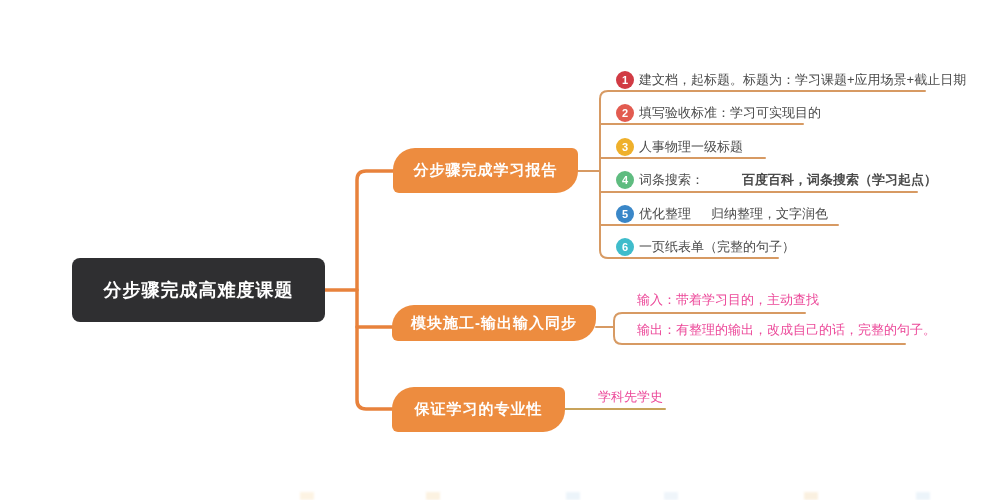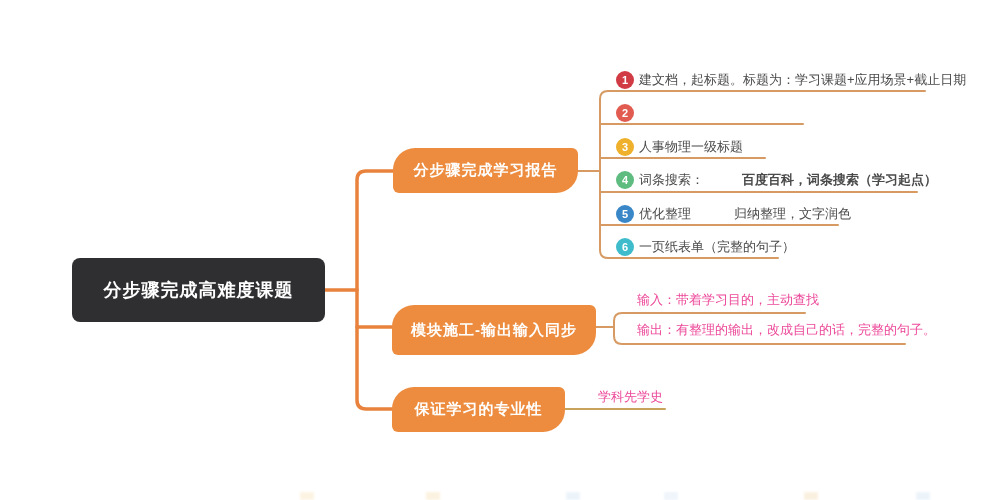--- a/index.html
+++ b/index.html
@@ -13,33 +13,33 @@
     color:#ffffff;font-weight:bold;box-sizing:border-box;text-align:center;
   }
   .root{
     left:72px;top:258px;width:253px;height:64px;
     background:#2f2f31;border-radius:8px;font-size:18px;letter-spacing:1px;
   }
   .branch{
     background:#ed8c3f;border-radius:22px 6px 22px 6px;font-size:15px;letter-spacing:1px;
   }
   .branch.b1{left:393px;top:148px;width:185px;height:45px;}
-  .branch.b2{left:392px;top:305px;width:204px;height:50px;}
+  .branch.b2{left:392px;top:305px;width:204px;height:36px;}
   .branch.b3{left:392px;top:387px;width:173px;height:45px;}
   .item{
     position:absolute;left:616px;height:18px;display:flex;align-items:center;
     font-size:13px;color:#4a4a4a;white-space:nowrap;
   }
   .badge{
     width:18px;height:18px;border-radius:50%;margin-right:5px;flex:0 0 18px;
     display:flex;align-items:center;justify-content:center;
     color:#fff;font-size:11px;font-weight:bold;
   }
   .detail4{margin-left:38px;font-weight:bold;}
-  .detail5{margin-left:43px;}
+  .detail5{margin-left:20px;}
   .leaf{
     position:absolute;height:18px;display:flex;align-items:center;
     font-size:13px;color:#ec4899;white-space:nowrap;
   }
   .leaf.in{left:637px;top:291px;}
   .leaf.out{left:637px;top:321px;}
   .leaf.hist{left:598px;top:388px;}
   .bottom-smudge{
     position:absolute;left:300px;top:492px;width:700px;height:8px;opacity:.18;
     background:linear-gradient(90deg,#f5c36b 0 2%,transparent 2% 18%,#f2b95e 18% 20%,transparent 20% 38%,
@@ -85,20 +85,21 @@
   <div class="node root" style="background-color: rgb(47, 47, 49);">分步骤完成高难度课题</div>
   <div class="node branch b2">模块施工-输出输入同步</div>
   <div class="node branch b3">保证学习的专业性</div>
 
   <div class="item" style="top:71px">
     <span class="badge" style="background-color: rgb(209, 59, 68);">1</span>
     <span>建文档，起标题。标题为：学习课题+应用场景+截止日期</span>
   </div>
   <div class="item" style="top:104px">
     <span class="badge" style="background-color: rgb(226, 91, 80);">2</span>
+    <span>填写验收标准：学习可实现目的</span>
   </div>
   <div class="item" style="top:138px">
     <span class="badge" style="background-color: rgb(239, 176, 43);">3</span>
     <span>人事物理一级标题</span>
   </div>
   <div class="item" style="top:171px">
     <span class="badge" style="background-color: rgb(95, 188, 128);">4</span>
     <span>词条搜索：</span>
     <span class="detail4">百度百科，词条搜索（学习起点）</span>
   </div>

